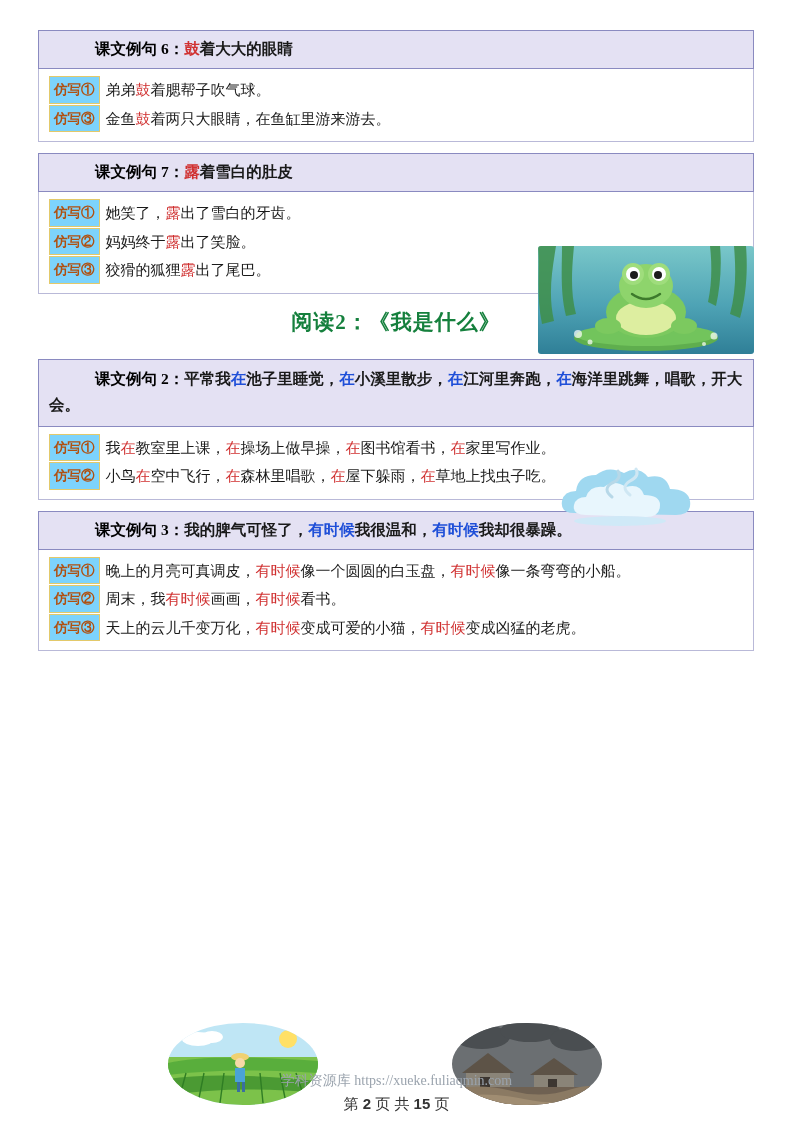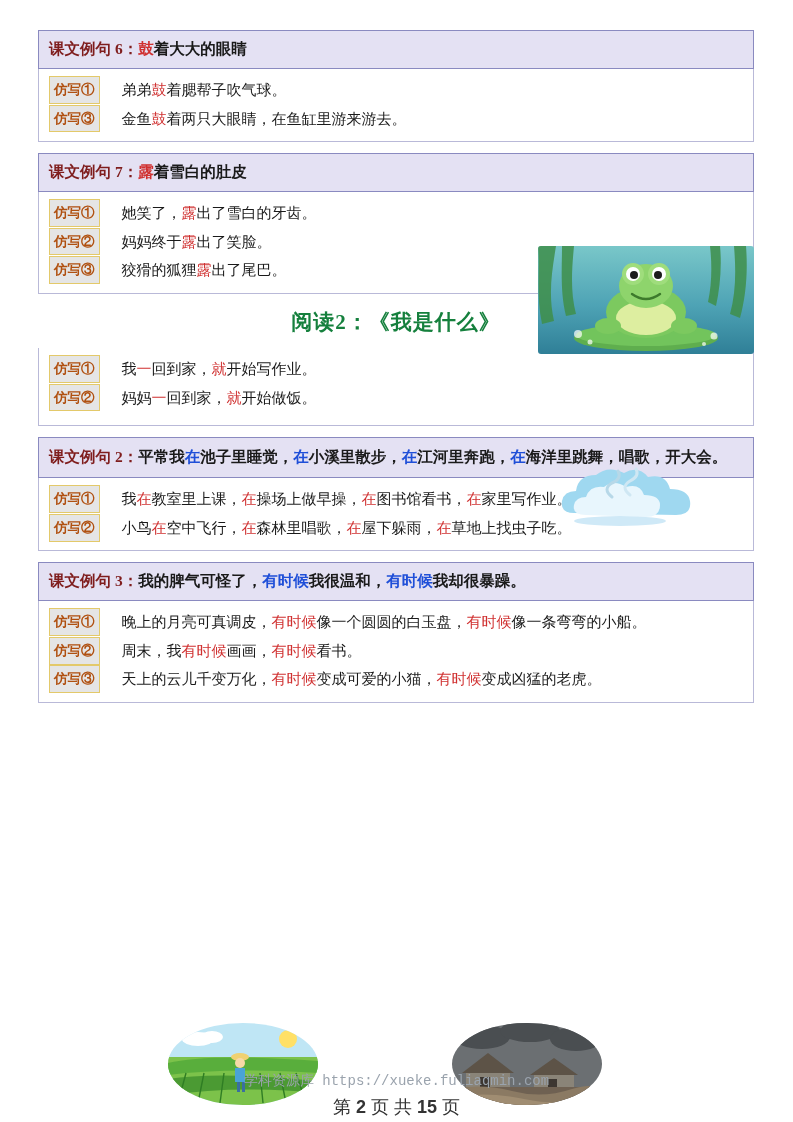--- a/index.html
+++ b/index.html
@@ -36,21 +36,22 @@
     padding: 6px 10px 7px 10px;
     font-size: 15.5px;
     line-height: 1.55;
     font-weight: bold;
     margin: 0;
   }
   .ex-bar.tall {
     line-height: 1.7;
   }
   .ex-label {
-    color: #7f1d1d;
+    color: #000000;
+    margin-left: 46px;
   }
   .ex-text {
     color: #1a1a1a;
     margin-top: 8px;
   }
   .hl-blue { color: #1f4fd8; }
   .hl-red  { color: #d03030; }
 
   
   .imi-block {
@@ -58,27 +59,27 @@
     border-top: none;
     padding: 7px 10px 8px 10px;
   }
   .imi-row {
     font-size: 15px;
     line-height: 1.9;
     white-space: normal;
   }
   .imi-tag {
     display: inline-block;
-    background: #e5e5e5;
+    background: #7dd3fc;
     border: 1px solid #e3c96a;
     color: #b05010;
     font-weight: bold;
     font-size: 13.5px;
     padding: 0px 4px;
-    margin-right: 22px;
+    margin-right: 6px;
     vertical-align: 1px;
   }
 
   
   .section-title {
     text-align: center;
     font-size: 21px;
     font-weight: bold;
     color: #15803d;
     letter-spacing: 1px;
@@ -126,29 +127,29 @@
   }
 
   .watermark {
     position: absolute;
     left: 0;
     top: 1072px;
     width: 793px;
     text-align: center;
     font-size: 14px;
     color: #9aa3ad;
-    font-family: Liberation Mono, monospace;
+    font-family: Liberation Serif, serif;
   }
   .footer {
     position: absolute;
     left: 0;
     top: 1095px;
     width: 793px;
     text-align: center;
-    font-size: 18px;
+    font-size: 15px;
     color: #333;
     font-family: "Liberation Sans", sans-serif;
   }
   .footer .pg { font-weight: bold; }
 </style>
 </head>
 <body>
 
 <div class="page">
   <div class="content">
@@ -167,24 +168,20 @@
       <span class="ex-label">课文例句 7：</span><span class="ex-text"><span class="hl-red">露</span><span>着雪白的肚皮</span></span>
     </div>
     <div class="imi-block" style="min-height:86px;">
       <div class="imi-row"><span class="imi-tag">仿写①</span><span><span>她笑了，</span><span class="hl-red">露</span><span>出了雪白的牙齿。</span></span></div>
       <div class="imi-row"><span class="imi-tag">仿写②</span><span><span>妈妈终于</span><span class="hl-red">露</span><span>出了笑脸。</span></span></div>
       <div class="imi-row"><span class="imi-tag">仿写③</span><span><span>狡猾的狐狸</span><span class="hl-red">露</span><span>出了尾巴。</span></span></div>
     </div>
 
     <div class="section-title">阅读2：《我是什么》</div>
 
-    <div class="imi-block" style="min-height:62px;">
-      <div class="imi-row"><span class="imi-tag">仿写①</span><span><span>我</span><span class="hl-red">一</span><span>回到家，</span><span class="hl-red">就</span><span>开始写作业。</span></span></div>
-      <div class="imi-row"><span class="imi-tag">仿写②</span><span><span>妈妈</span><span class="hl-red">一</span><span>回到家，</span><span class="hl-red">就</span><span>开始做饭。</span></span></div>
-    </div>
 
     <div class="gap"></div>
 
     <div class="ex-bar tall">
       <span class="ex-label">课文例句 2：</span><span class="ex-text"><span>平常我</span><span class="hl-blue">在</span><span>池子里睡觉，</span><span class="hl-blue">在</span><span>小溪里散步，</span><span class="hl-blue">在</span><span>江河里奔跑，</span><span class="hl-blue">在</span><span>海洋里跳舞，唱歌，开大会。</span></span>
     </div>
     <div class="imi-block">
       <div class="imi-row"><span class="imi-tag">仿写①</span><span><span>我</span><span class="hl-red">在</span><span>教室里上课，</span><span class="hl-red">在</span><span>操场上做早操，</span><span class="hl-red">在</span><span>图书馆看书，</span><span class="hl-red">在</span><span>家里写作业。</span></span></div>
       <div class="imi-row"><span class="imi-tag">仿写②</span><span><span>小鸟</span><span class="hl-red">在</span><span>空中飞行，</span><span class="hl-red">在</span><span>森林里唱歌，</span><span class="hl-red">在</span><span>屋下躲雨，</span><span class="hl-red">在</span><span>草地上找虫子吃。</span></span></div>
     </div>

